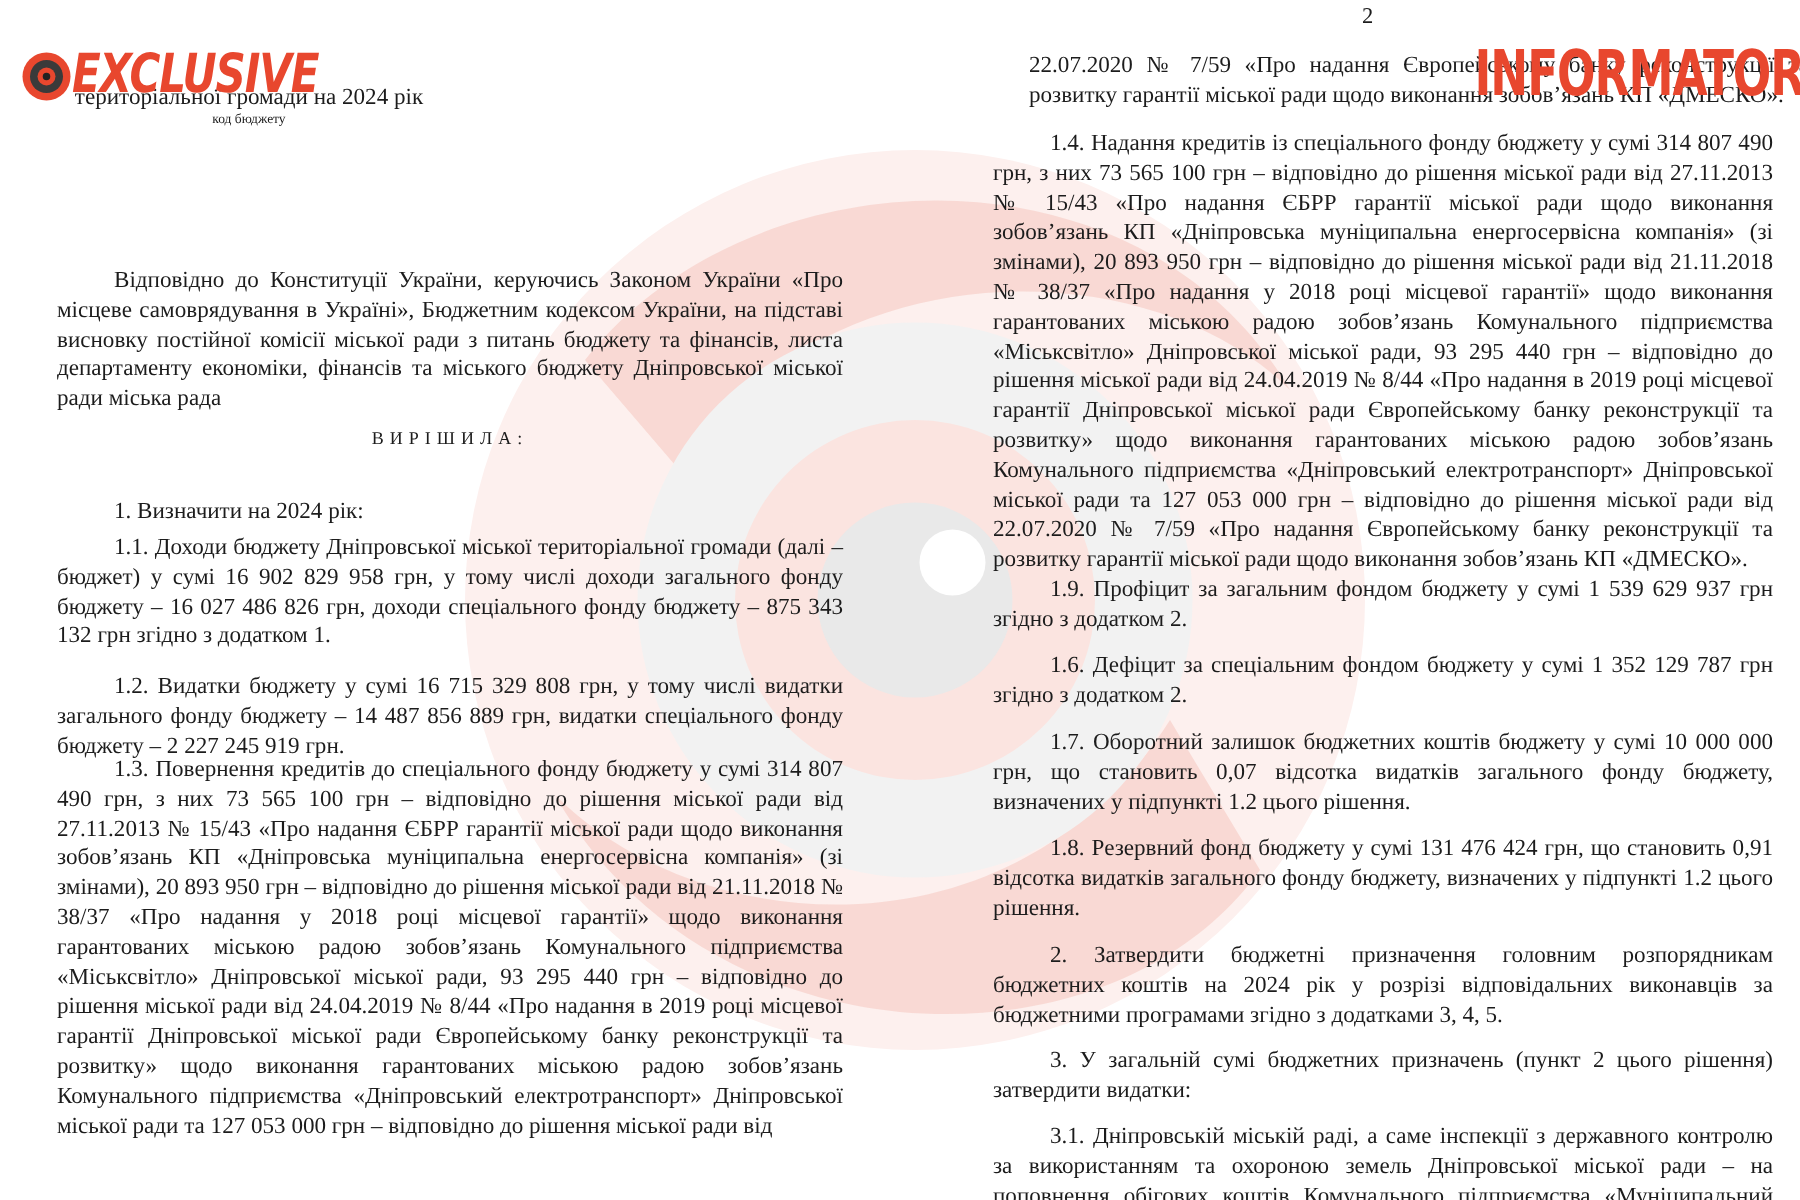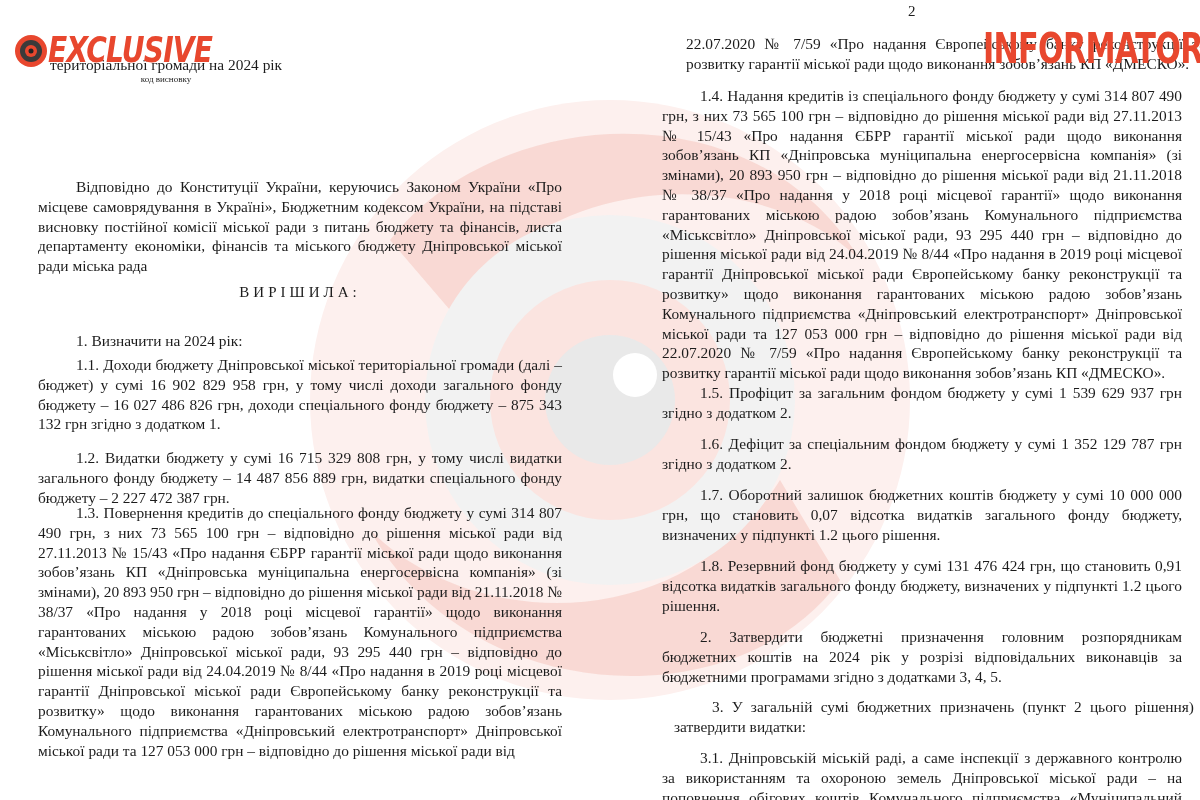--- a/index.html
+++ b/index.html
@@ -8,21 +8,21 @@
   .watermark { position:absolute; left:300px; top:60px; width:620px; height:680px; z-index:0; pointer-events:none; }
   .page { position:absolute; top:0; z-index:1; }
   .page-left { left:38px; width:524px; }
   .page-right { left:662px; width:520px; }
   .p { font-size:15.4px; line-height:19.8px; text-align:justify; margin:0; }
   .ind { text-indent:38px; }
   .title-block { position:absolute; left:46px; top:55px; width:240px; text-align:center; font-size:15.4px; line-height:19px; }
   .code { text-decoration:underline; }
   .code-caption { font-size:9px; line-height:11px; }
   .page-num { position:absolute; left:908px; top:3px; font-size:15px; }
-  .resolved { text-align:center; letter-spacing:4px; font-size:15px; }
+  .resolved { text-align:center; letter-spacing:4px; font-size:12px; }
   .brand-excl { position:absolute; left:14px; top:32px; z-index:3; display:flex; align-items:flex-end;font-style:italic; }
   .brand-excl .txt { font-family:"DejaVu Sans","Liberation Sans",sans-serif; font-weight:bold; color:#e8472e;
          font-size:36px; letter-spacing:-1px; transform:scaleX(0.78); transform-origin:left center; line-height:36px; }
   .brand-info { position:absolute; left:983px; top:26px; z-index:3; font-family:"DejaVu Sans","Liberation Sans",sans-serif;
          font-weight:bold; color:#e8472e; font-size:42px; line-height:46px; transform:scaleX(0.72); transform-origin:left center; letter-spacing:-1px; }
 </style>
 </head>
 <body>
 
 <svg class="watermark" viewBox="0 0 620 680">
@@ -47,36 +47,36 @@
     <circle cx="17" cy="17" r="11" fill="#3a3a3a"></circle>
     <circle cx="17" cy="17" r="6" fill="#e8472e"></circle>
     <circle cx="17" cy="17" r="2.5" fill="#222"></circle>
   </svg>
   <span class="txt">EXCLUSIVE</span>
 </div>
 <div class="brand-info">INFORMATOR</div>
 
 <div class="title-block">
   <div>територіальної громади на 2024 рік</div>
-  <div class="code-caption">код висновку</div>
+  <div class="code-caption">код бюджету</div>
 </div>
 
 <div class="page page-left">
   <p class="p ind" style="position:absolute; top:177px; width:524px;">Відповідно до Конституції України, керуючись Законом України «Про місцеве самоврядування в Україні», Бюджетним кодексом України, на підставі висновку постійної комісії міської ради з питань бюджету та фінансів, листа департаменту економіки, фінансів та міського бюджету Дніпровської міської ради міська рада</p>
   <p class="p resolved" style="position:absolute; top:283px; width:524px;">ВИРІШИЛА:</p>
   <p class="p ind" style="position:absolute; top:331px; width:524px;">1. Визначити на 2024 рік:</p>
   <p class="p ind" style="position:absolute; top:355px; width:524px;">1.1. Доходи бюджету Дніпровської міської територіальної громади (далі – бюджет) у сумі 16 902 829 958 грн, у тому числі доходи загального фонду бюджету – 16 027 486 826 грн, доходи спеціального фонду бюджету – 875 343 132 грн згідно з додатком 1.</p>
-  <p class="p ind" style="position:absolute; top:448px; width:524px;">1.2. Видатки бюджету у сумі 16 715 329 808 грн, у тому числі видатки загального фонду бюджету – 14 487 856 889 грн, видатки спеціального фонду бюджету – 2 227 472 387 грн.</p>
+  <p class="p ind" style="position:absolute; top:448px; width:524px;">1.2. Видатки бюджету у сумі 16 715 329 808 грн, у тому числі видатки загального фонду бюджету – 14 487 856 889 грн, видатки спеціального фонду бюджету – 2 227 245 919 грн.</p>
   <p class="p ind" style="position:absolute; top:503px; width:524px;">1.3. Повернення кредитів до спеціального фонду бюджету у сумі 314 807 490 грн, з них 73 565 100 грн – відповідно до рішення міської ради від 27.11.2013 № 15/43 «Про надання ЄБРР гарантії міської ради щодо виконання зобов’язань КП «Дніпровська муніципальна енергосервісна компанія» (зі змінами), 20 893 950 грн – відповідно до рішення міської ради від 21.11.2018 № 38/37 «Про надання у 2018 році місцевої гарантії» щодо виконання гарантованих міською радою зобов’язань Комунального підприємства «Міськсвітло» Дніпровської міської ради, 93 295 440 грн – відповідно до рішення міської ради від 24.04.2019 № 8/44 «Про надання в 2019 році місцевої гарантії Дніпровської міської ради Європейському банку реконструкції та розвитку» щодо виконання гарантованих міською радою зобов’язань Комунального підприємства «Дніпровський електротранспорт» Дніпровської міської ради та 127 053 000 грн – відповідно до рішення міської ради від</p>
 </div>
 
 <div class="page-num">2</div>
 <div class="page page-right">
   <p class="p" style="position:absolute; top:34px; width:520px;margin-left:24px;">22.07.2020 № 7/59 «Про надання Європейському банку реконструкції та розвитку гарантії міської ради щодо виконання зобов’язань КП «ДМЕСКО».</p>
   <p class="p ind" style="position:absolute; top:86px; width:520px;">1.4. Надання кредитів із спеціального фонду бюджету у сумі 314 807 490 грн, з них 73 565 100 грн – відповідно до рішення міської ради від 27.11.2013 № 15/43 «Про надання ЄБРР гарантії міської ради щодо виконання зобов’язань КП «Дніпровська муніципальна енергосервісна компанія» (зі змінами), 20 893 950 грн – відповідно до рішення міської ради від 21.11.2018 № 38/37 «Про надання у 2018 році місцевої гарантії» щодо виконання гарантованих міською радою зобов’язань Комунального підприємства «Міськсвітло» Дніпровської міської ради, 93 295 440 грн – відповідно до рішення міської ради від 24.04.2019 № 8/44 «Про надання в 2019 році місцевої гарантії Дніпровської міської ради Європейському банку реконструкції та розвитку» щодо виконання гарантованих міською радою зобов’язань Комунального підприємства «Дніпровський електротранспорт» Дніпровської міської ради та 127 053 000 грн – відповідно до рішення міської ради від 22.07.2020 № 7/59 «Про надання Європейському банку реконструкції та розвитку гарантії міської ради щодо виконання зобов’язань КП «ДМЕСКО».</p>
-  <p class="p ind" style="position:absolute; top:383px; width:520px;">1.5. Профіцит за загальним фондом бюджету у сумі 1 539 629 937 грн згідно з додатком 2.</p>
+  <p class="p ind" style="position:absolute; top:383px; width:520px;">1.9. Профіцит за загальним фондом бюджету у сумі 1 539 629 937 грн згідно з додатком 2.</p>
   <p class="p ind" style="position:absolute; top:434px; width:520px;">1.6. Дефіцит за спеціальним фондом бюджету у сумі 1 352 129 787 грн згідно з додатком 2.</p>
   <p class="p ind" style="position:absolute; top:485px; width:520px;">1.7. Оборотний залишок бюджетних коштів бюджету у сумі 10 000 000 грн, що становить 0,07 відсотка видатків загального фонду бюджету, визначених у підпункті 1.2 цього рішення.</p>
   <p class="p ind" style="position:absolute; top:556px; width:520px;">1.8. Резервний фонд бюджету у сумі 131 476 424 грн, що становить 0,91 відсотка видатків загального фонду бюджету, визначених у підпункті 1.2 цього рішення.</p>
   <p class="p ind" style="position:absolute; top:627px; width:520px;">2. Затвердити бюджетні призначення головним розпорядникам бюджетних коштів на 2024 рік у розрізі відповідальних виконавців за бюджетними програмами згідно з додатками 3, 4, 5.</p>
-  <p class="p ind" style="position:absolute; top:697px; width:520px;margin-left:12px;">3. У загальній сумі бюджетних призначень (пункт 2 цього рішення) затвердити видатки:</p>
+  <p class="p ind" style="position:absolute; top:697px; width:520px;">3. У загальній сумі бюджетних призначень (пункт 2 цього рішення) затвердити видатки:</p>
   <p class="p ind" style="position:absolute; top:748px; width:520px;">3.1. Дніпровській міській раді, а саме інспекції з державного контролю за використанням та охороною земель Дніпровської міської ради – на поповнення обігових коштів Комунального підприємства «Муніципальний землевпорядний офіс» Дніпровської міської ради у сумі 7 233 087 грн».</p>
 </div>
 
 </body></html>

